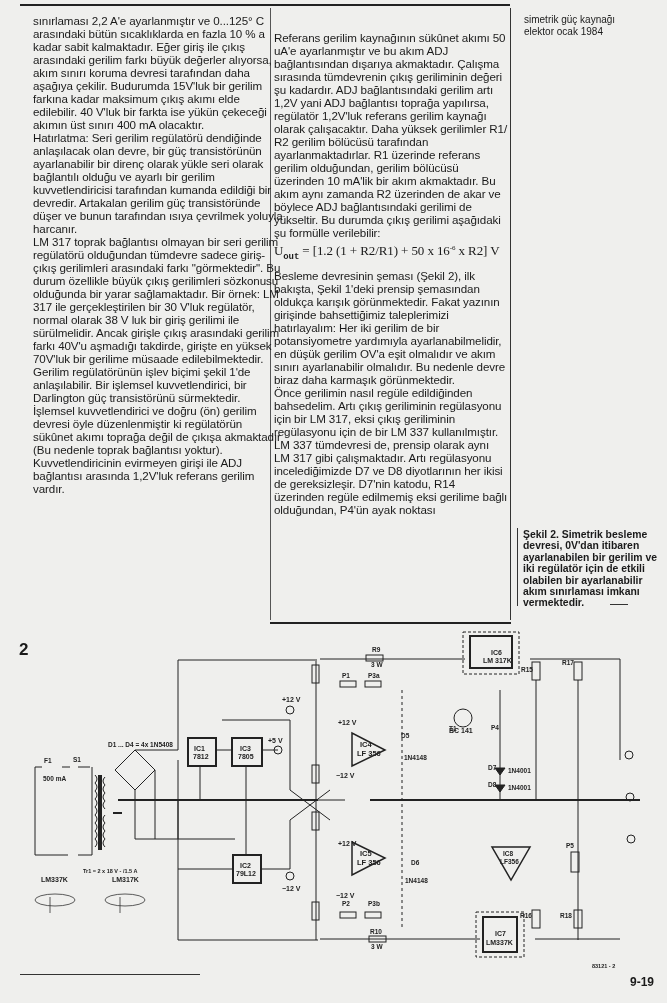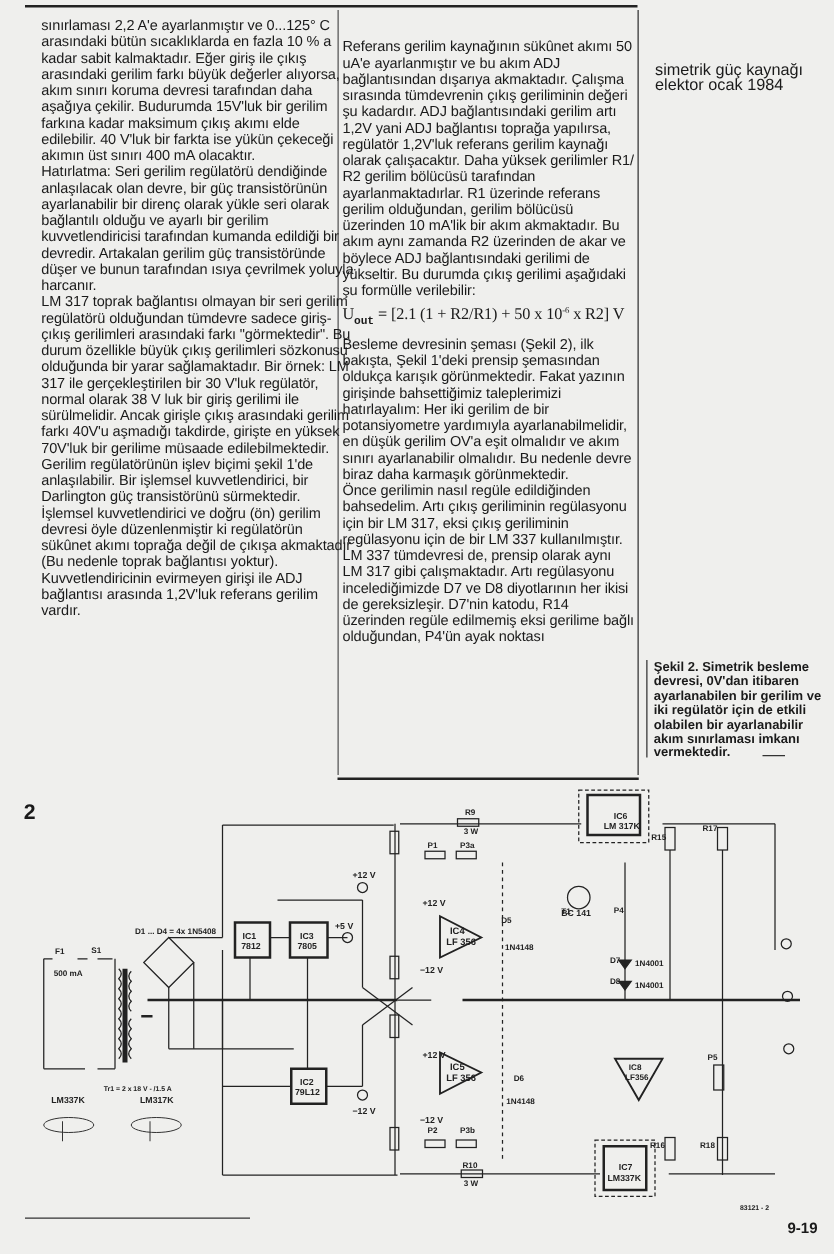--- a/index.html
+++ b/index.html
@@ -14,21 +14,21 @@
   .col p { margin: 0; }
   .col1 { left: 33px; top: 14px; width: 252px; }
   .col2 { left: 274px; top: 31px; width: 234px; }
   .col-sep { position: absolute; left: 270px; top: 8px; width: 1px; height: 612px; background: #555; }
   .col-sep2 { position: absolute; left: 510px; top: 8px; width: 1px; height: 612px; background: #333; }
   .col2-bottom-rule { position: absolute; left: 270px; top: 622px; width: 241px; height: 2px; background: #222; }
   .heading { font-weight: bold; font-size: 12px; margin-top: 10px !important; }
   .formula { font-family: "Liberation Serif", "DejaVu Serif", serif; font-size: 13px; margin: 3px 0 5px 0 !important; white-space: nowrap; }
   .formula sub { font-size: 9px; font-family: Liberation Mono, monospace; font-weight: bold; }
   .formula sup { font-size: 7px; }
-  .side-top { position: absolute; left: 524px; top: 14px; width: 140px; font-size: 13px; line-height: 12px; margin-top: 36px; }
+  .side-top { position: absolute; left: 524px; top: 14px; width: 140px; font-size: 10px; line-height: 12px; }
   .caption { position: absolute; left: 523px; top: 529px; width: 140px; font-size: 10.4px; line-height: 11.4px; font-weight: bold; }
   .caption-bracket { position: absolute; left: 517px; top: 528px; width: 1px; height: 78px; background: #333; }
   .caption-tick { position: absolute; left: 610px; top: 604px; width: 18px; height: 1px; background: #333; }
   .fig-num { position: absolute; left: 19px; top: 640px; font-size: 17px; font-weight: bold; }
   .schematic { position: absolute; left: 0; top: 630px; width: 667px; height: 340px; }
   .page-num { position: absolute; left: 630px; top: 975px; font-size: 12px; font-weight: bold; }
   .bottom-rule { position: absolute; left: 20px; top: 974px; width: 180px; height: 1px; background: #333; }
   svg text { font-family: "Liberation Sans", "DejaVu Sans", sans-serif; }
 </style>
 </head>
@@ -41,21 +41,21 @@
 
 <div class="col col1">
   <p>sınırlaması 2,2 A'e ayarlanmıştır ve 0...125° C arasındaki bütün sıcaklıklarda en fazla 10 % a kadar sabit kalmaktadır. Eğer giriş ile çıkış arasındaki gerilim farkı büyük değerler alıyorsa, akım sınırı koruma devresi tarafından daha aşağıya çekilir. Budurumda 15V'luk bir gerilim farkına kadar maksimum çıkış akımı elde edilebilir. 40 V'luk bir farkta ise yükün çekeceği akımın üst sınırı 400 mA olacaktır.</p>
   <p>Hatırlatma: Seri gerilim regülatörü dendiğinde anlaşılacak olan devre, bir güç transistörünün ayarlanabilir bir direnç olarak yükle seri olarak bağlantılı olduğu ve ayarlı bir gerilim kuvvetlendiricisi tarafından kumanda edildiği bir devredir. Artakalan gerilim güç transistöründe düşer ve bunun tarafından ısıya çevrilmek yoluyla harcanır.</p>
   <p>LM 317 toprak bağlantısı olmayan bir seri gerilim regülatörü olduğundan tümdevre sadece giriş-çıkış gerilimleri arasındaki farkı "görmektedir". Bu durum özellikle büyük çıkış gerilimleri sözkonusu olduğunda bir yarar sağlamaktadır. Bir örnek: LM 317 ile gerçekleştirilen bir 30 V'luk regülatör, normal olarak 38 V luk bir giriş gerilimi ile sürülmelidir. Ancak girişle çıkış arasındaki gerilim farkı 40V'u aşmadığı takdirde, girişte en yüksek 70V'luk bir gerilime müsaade edilebilmektedir.</p>
   <p>Gerilim regülatörünün işlev biçimi şekil 1'de anlaşılabilir. Bir işlemsel kuvvetlendirici, bir Darlington güç transistörünü sürmektedir. İşlemsel kuvvetlendirici ve doğru (ön) gerilim devresi öyle düzenlenmiştir ki regülatörün sükûnet akımı toprağa değil de çıkışa akmaktadır (Bu nedenle toprak bağlantısı yoktur). Kuvvetlendiricinin evirmeyen girişi ile ADJ bağlantısı arasında 1,2V'luk referans gerilim vardır.</p>
 </div>
 
 <div class="col col2">
   <p>Referans gerilim kaynağının sükûnet akımı 50 uA'e ayarlanmıştır ve bu akım ADJ bağlantısından dışarıya akmaktadır. Çalışma sırasında tümdevrenin çıkış geriliminin değeri şu kadardır. ADJ bağlantısındaki gerilim artı 1,2V yani ADJ bağlantısı toprağa yapılırsa, regülatör 1,2V'luk referans gerilim kaynağı olarak çalışacaktır. Daha yüksek gerilimler R1/ R2 gerilim bölücüsü tarafından ayarlanmaktadırlar. R1 üzerinde referans gerilim olduğundan, gerilim bölücüsü üzerinden 10 mA'lik bir akım akmaktadır. Bu akım aynı zamanda R2 üzerinden de akar ve böylece ADJ bağlantısındaki gerilimi de yükseltir. Bu durumda çıkış gerilimi aşağıdaki şu formülle verilebilir:</p>
-  <p class="formula"><span>U</span><sub>out</sub><span> = [2.1 (1 + R2/R1) + 50 x 10</span><sup>-6</sup><span> x R2] V</span></p>
+  <p class="formula"><span>U</span><sub>out</sub><span> = [1.2 (1 + R2/R1) + 50 x 16</span><sup>-6</sup><span> x R2] V</span></p>
   <p>Besleme devresinin şeması (Şekil 2), ilk bakışta, Şekil 1'deki prensip şemasından oldukça karışık görünmektedir. Fakat yazının girişinde bahsettiğimiz taleplerimizi hatırlayalım: Her iki gerilim de bir potansiyometre yardımıyla ayarlanabilmelidir, en düşük gerilim OV'a eşit olmalıdır ve akım sınırı ayarlanabilir olmalıdır. Bu nedenle devre biraz daha karmaşık görünmektedir.</p>
   <p>Önce gerilimin nasıl regüle edildiğinden bahsedelim. Artı çıkış geriliminin regülasyonu için bir LM 317, eksi çıkış geriliminin regülasyonu için de bir LM 337 kullanılmıştır. LM 337 tümdevresi de, prensip olarak aynı LM 317 gibi çalışmaktadır. Artı regülasyonu incelediğimizde D7 ve D8 diyotlarının her ikisi de gereksizleşir. D7'nin katodu, R14 üzerinden regüle edilmemiş eksi gerilime bağlı olduğundan, P4'ün ayak noktası</p>
 </div>
 <div class="col2-bottom-rule"></div>
 
 <div class="side-top">
   <div>simetrik güç kaynağı</div>
   <div>elektor ocak 1984</div>
 </div>
 

